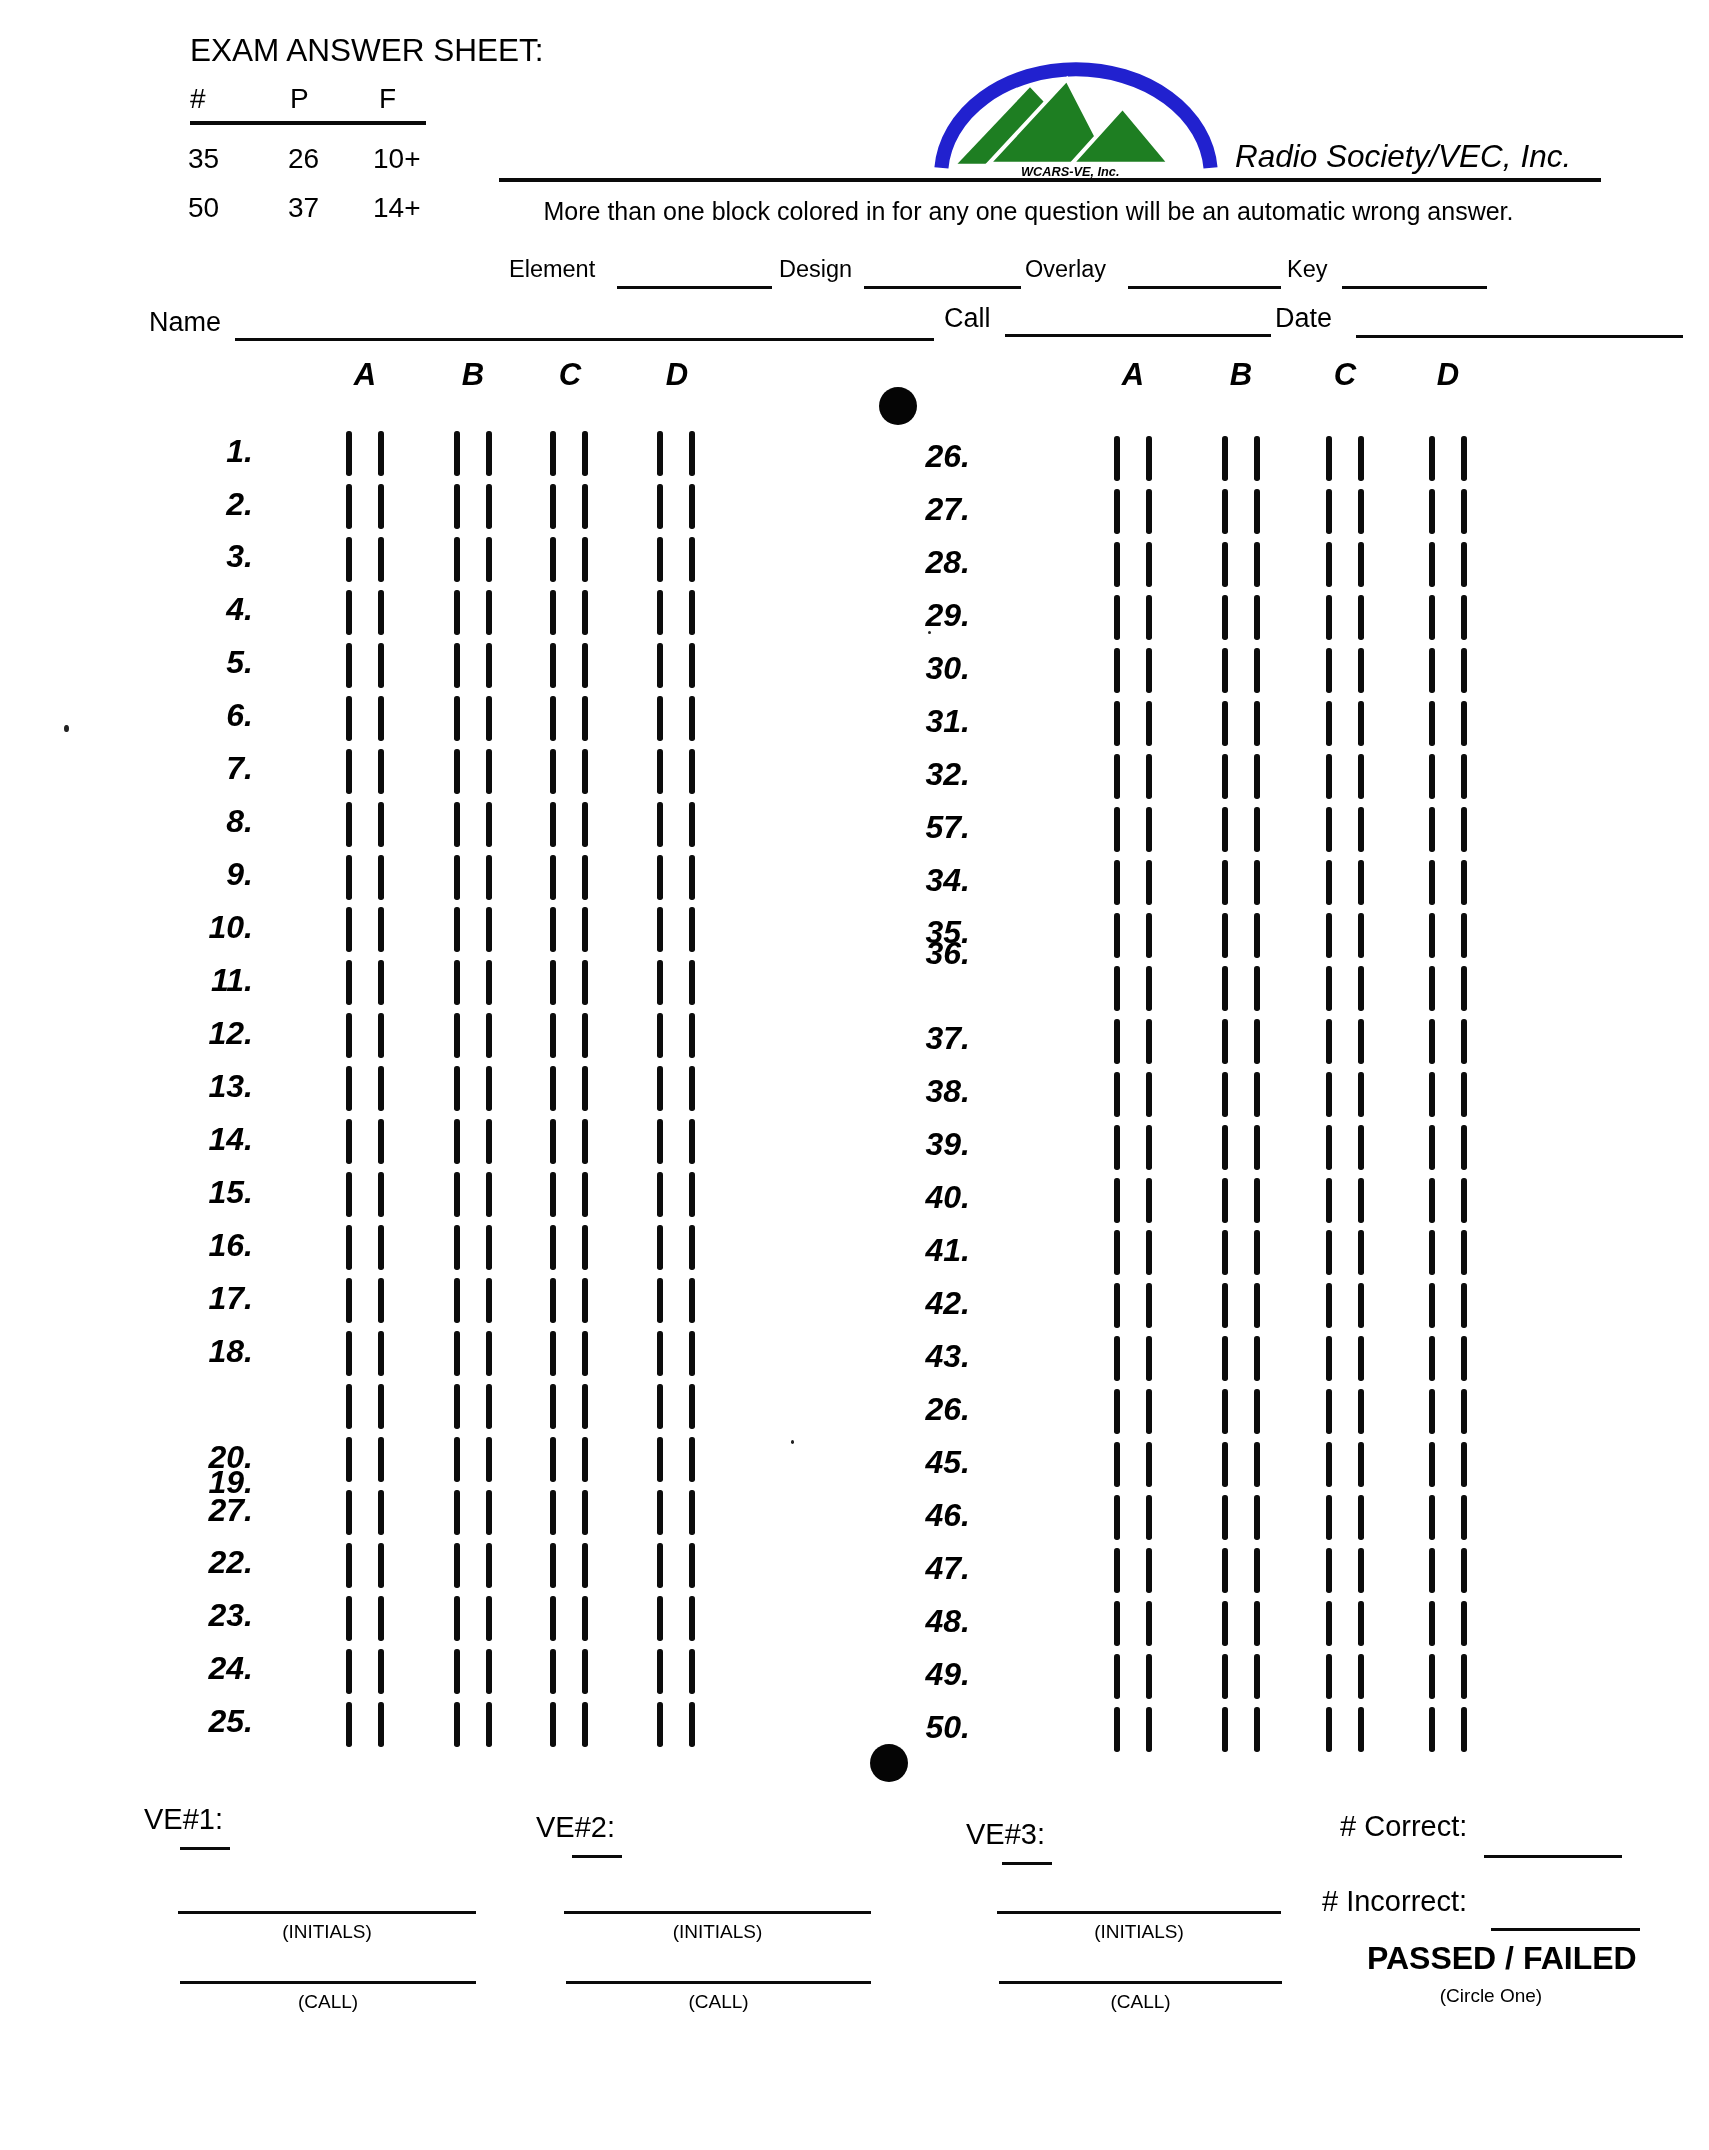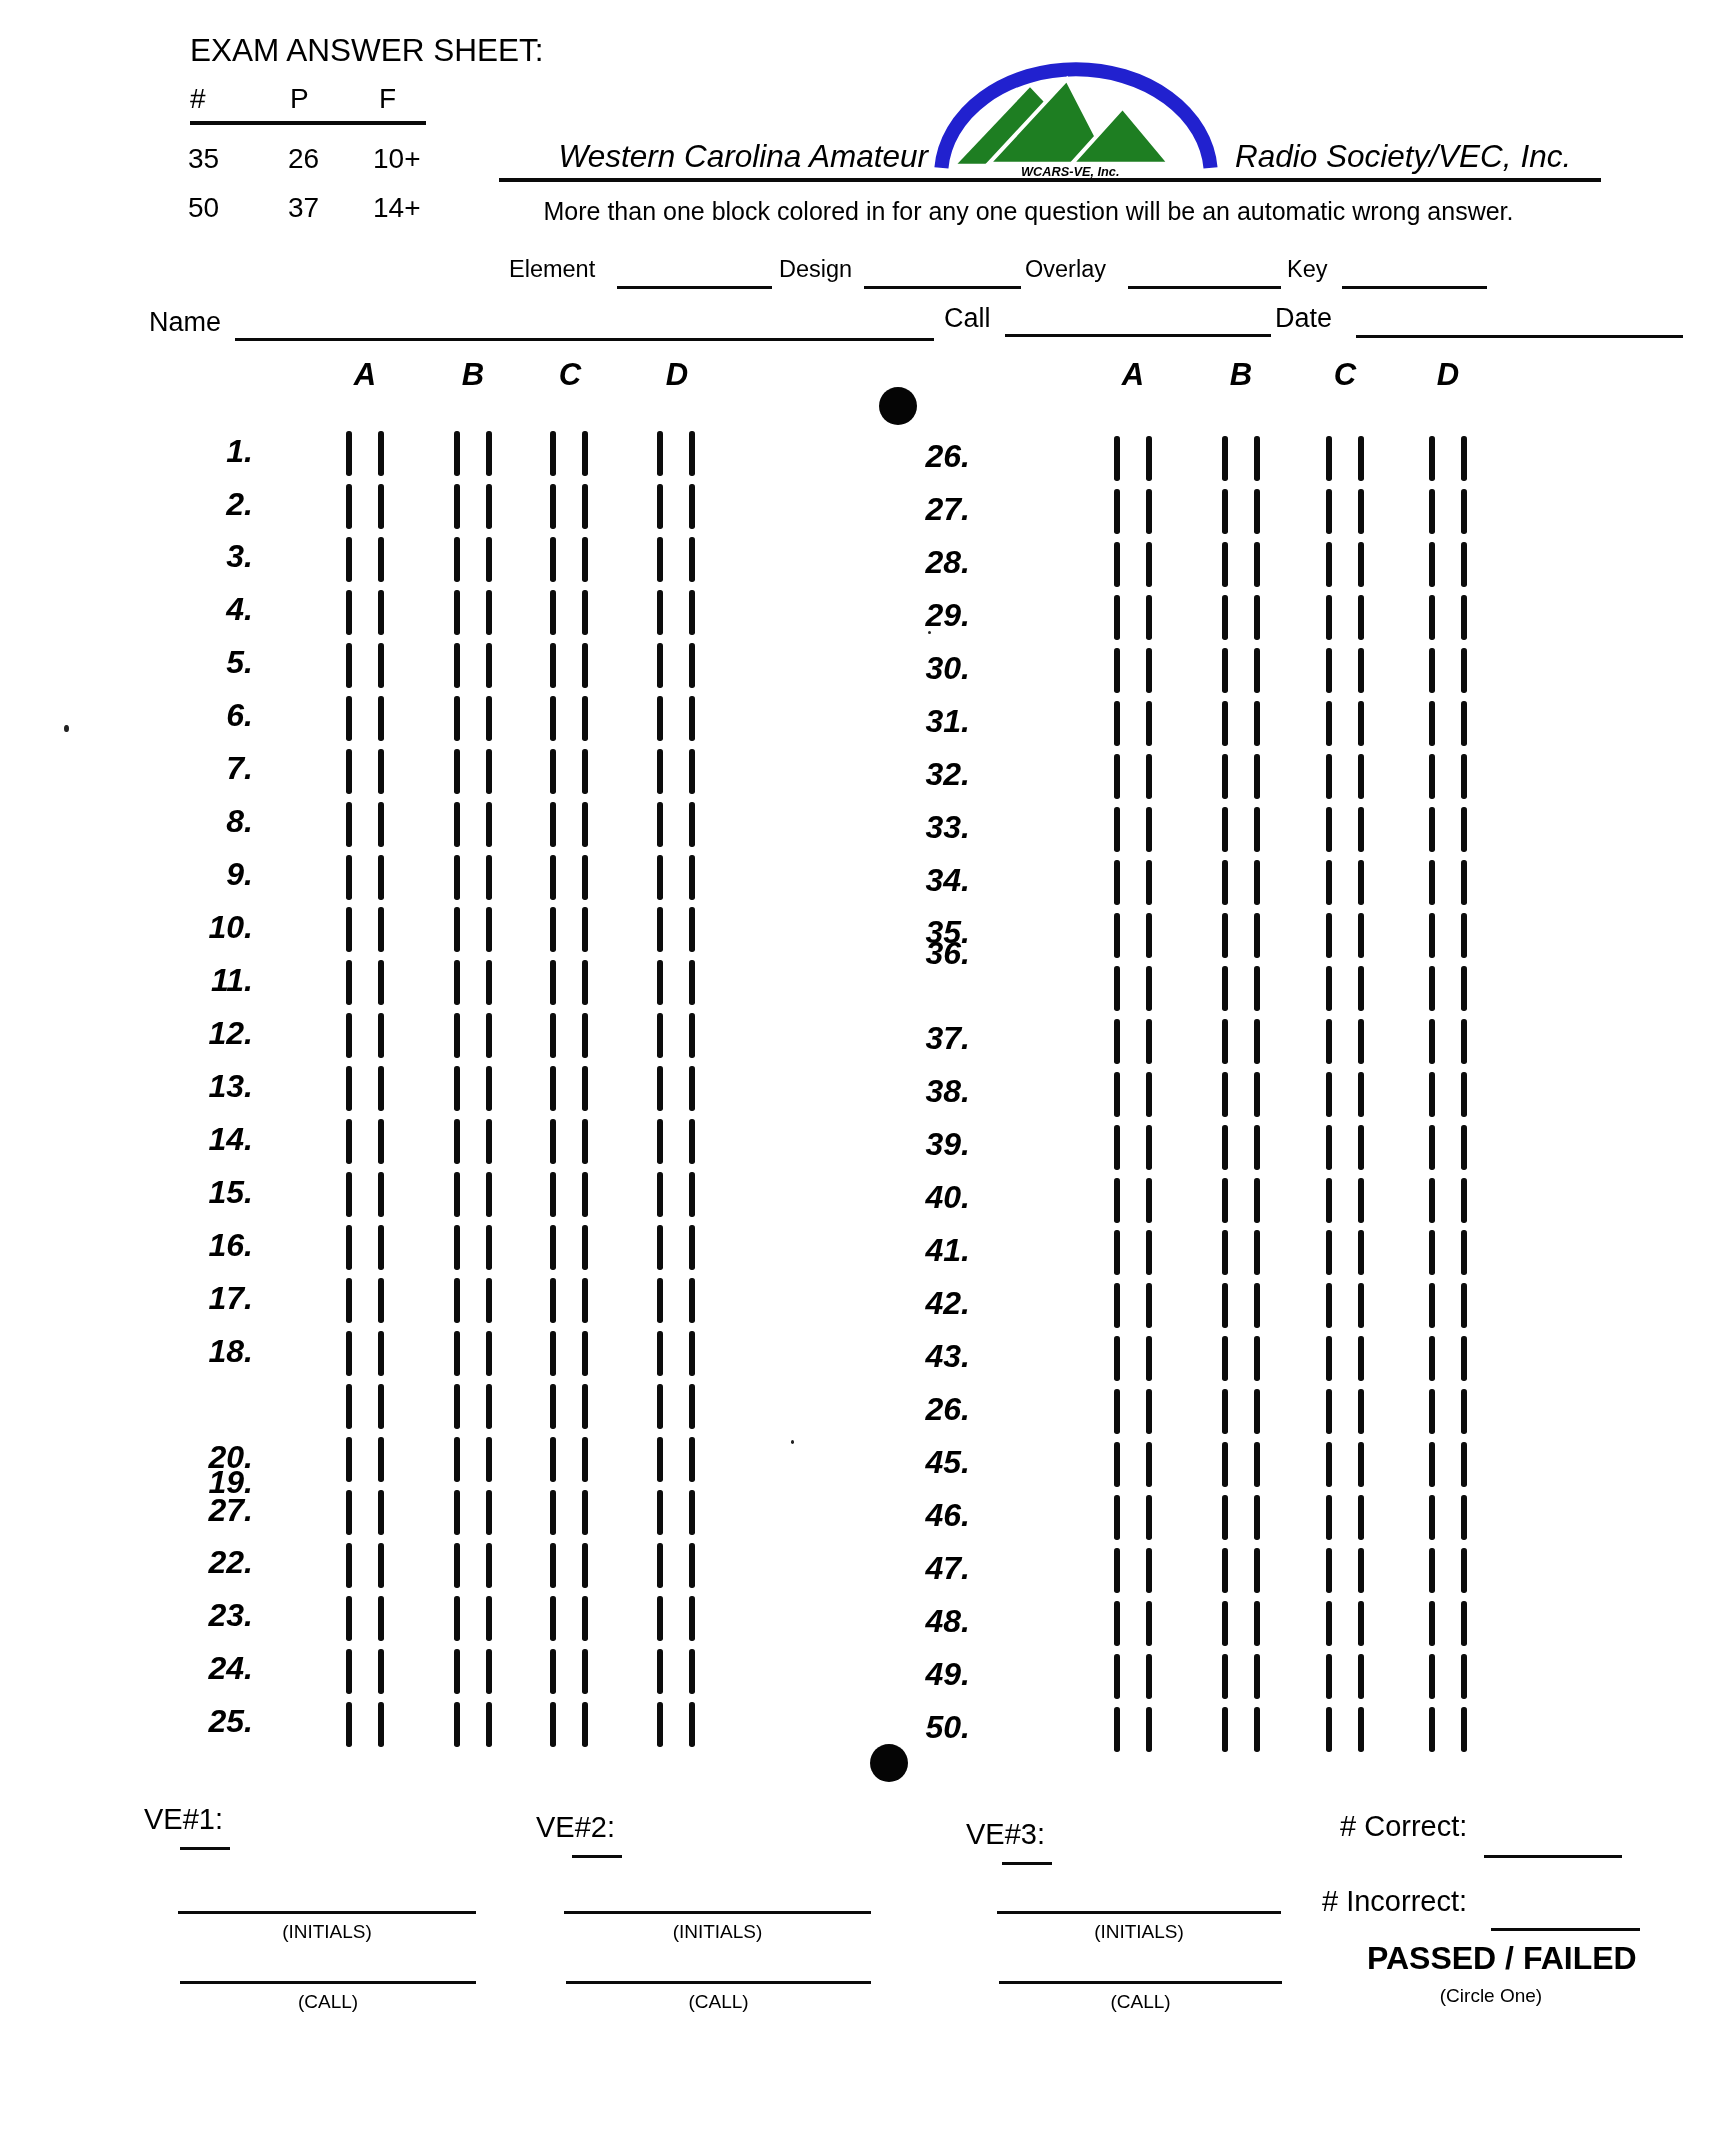--- a/index.html
+++ b/index.html
@@ -52,21 +52,20 @@
   <div class="line" style="left:190px;top:121px;width:236px;height:4px;"></div>
 
   <div class="score-cell" style="left:188px;top:143px;">35</div>
   <div class="score-cell" style="left:288px;top:143px;text-align:center;">26</div>
   <div class="score-cell" style="left:373px;top:143px;">10+</div>
 
   <div class="score-cell" style="left:188px;top:192px;">50</div>
   <div class="score-cell" style="left:288px;top:192px;">37</div>
   <div class="score-cell" style="left:373px;top:192px;">14+</div>
 
-  <div class="lbl brand-title" style="left:509px;top:138px;width:419px;text-align:right;">Western Carolina Amateur</div>
   <div class="lbl brand-title" style="left:1235px;top:138px;">Radio Society/VEC, Inc.</div>
 
   <svg class="abs" viewBox="0 0 450 195" style="left:928px;top:51px;width:302px;height:131px;">
     <path d="M 20 174 A 201 158 0 0 1 421 174" fill="none" stroke-width="21" stroke="#2121cf"></path>
     <polygon points="44,168 152,54 184,88 108,168" fill="#1e7e22"></polygon>
     <polygon points="90,168 207,42 272,168" stroke="#ffffff" stroke-width="6" fill="#1e7e22"></polygon>
     <polygon points="214,168 290,84 360,168" stroke="#ffffff" stroke-width="6" fill="#1e7e22"></polygon>
     <text x="212" y="186" font-size="19" font-weight="bold" font-style="italic" text-anchor="middle">WCARS-VE, Inc.</text>
   </svg>
 
@@ -646,21 +645,21 @@
         <span class="bar bar2"></span>
       </div>
       <div class="a-cell" style="left: 1326px; top: 754px;">
         <span class="bar"></span>
         <span class="bar bar2"></span>
       </div>
       <div class="a-cell" style="left: 1429px; top: 754px;">
         <span class="bar"></span>
         <span class="bar bar2"></span>
       </div>
-      <div class="q-num" style="left: 871px; top: 802px;">33.</div>
+      <div class="q-num" style="left: 871px; top: 802px;">57.</div>
       <div class="a-cell" style="left: 1114px; top: 807px;">
         <span class="bar"></span>
         <span class="bar bar2"></span>
       </div>
       <div class="a-cell" style="left: 1222px; top: 807px;">
         <span class="bar"></span>
         <span class="bar bar2"></span>
       </div>
       <div class="a-cell" style="left: 1326px; top: 807px;">
         <span class="bar"></span>

